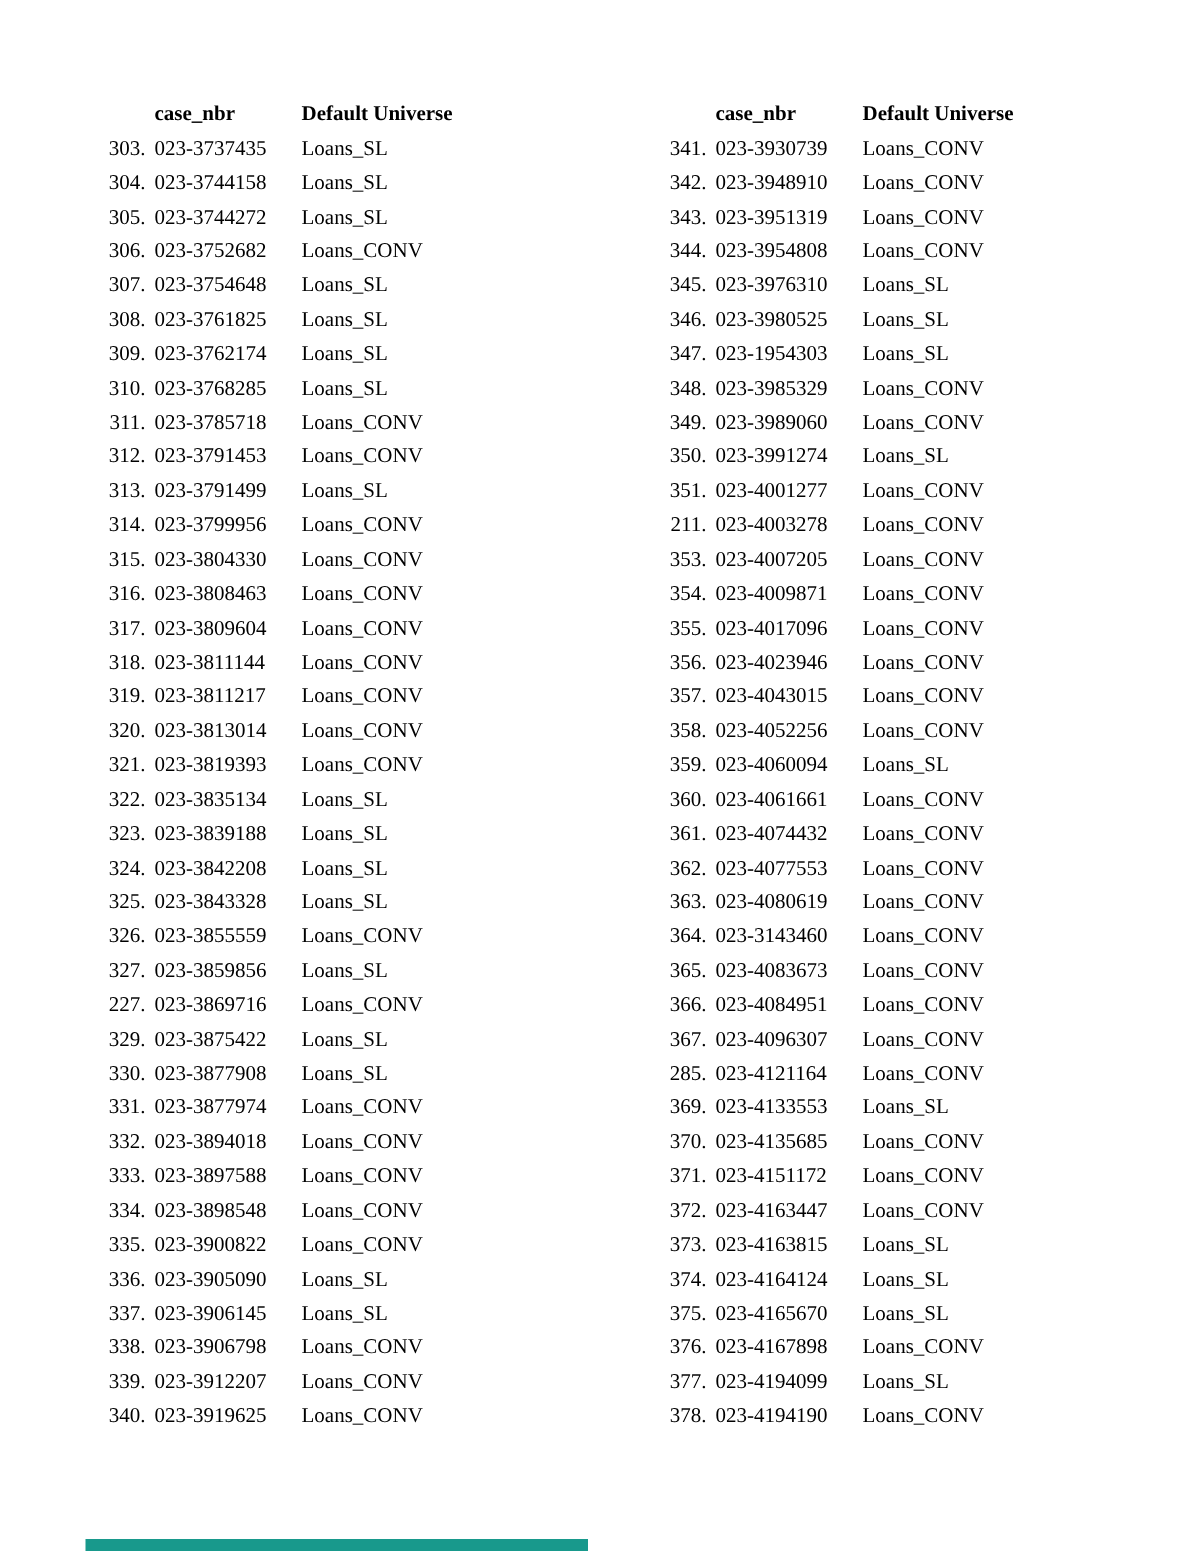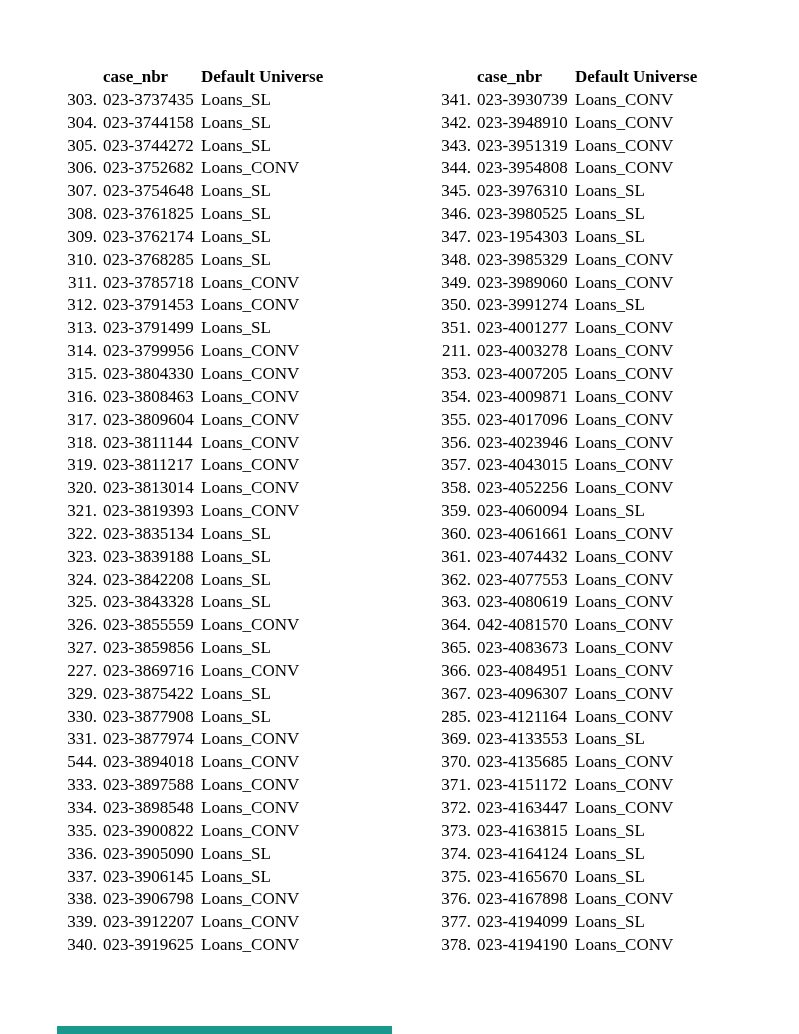--- a/index.html
+++ b/index.html
@@ -2,21 +2,21 @@
 <html><head>
 <meta charset="utf-8">
 <style>
   html, body { margin: 0; padding: 0; }
   .page {
     position: relative;
     width: 799px;
     height: 1034px;
     background: #ffffff;
     font-family: "Liberation Serif", serif;
-    font-size: 17px;
+    font-size: 14px;
     color: #000000;
     overflow: hidden;
   }
   .col-block { position: absolute; top: 66px; }
   .col-left  { left: 66px; }
   .col-right { left: 440px; }
   .hrow, .row {
     display: flex;
     height: 22.85px;
     line-height: 22.85px;
@@ -185,21 +185,21 @@
           <span class="c0">330.</span>
           <span class="c1">023-3877908</span>
           <span class="c2">Loans_SL</span>
         </div>
         <div class="row">
           <span class="c0">331.</span>
           <span class="c1">023-3877974</span>
           <span class="c2">Loans_CONV</span>
         </div>
         <div class="row">
-          <span class="c0">544.</span>
+          <span class="c0">332.</span>
           <span class="c1">023-3894018</span>
           <span class="c2">Loans_CONV</span>
         </div>
         <div class="row">
           <span class="c0">333.</span>
           <span class="c1">023-3897588</span>
           <span class="c2">Loans_CONV</span>
         </div>
         <div class="row">
           <span class="c0">334.</span>
@@ -356,21 +356,21 @@
           <span class="c1">023-4077553</span>
           <span class="c2">Loans_CONV</span>
         </div>
         <div class="row">
           <span class="c0">363.</span>
           <span class="c1">023-4080619</span>
           <span class="c2">Loans_CONV</span>
         </div>
         <div class="row">
           <span class="c0">364.</span>
-          <span class="c1">042-4081570</span>
+          <span class="c1">023-3143460</span>
           <span class="c2">Loans_CONV</span>
         </div>
         <div class="row">
           <span class="c0">365.</span>
           <span class="c1">023-4083673</span>
           <span class="c2">Loans_CONV</span>
         </div>
         <div class="row">
           <span class="c0">366.</span>
           <span class="c1">023-4084951</span>

